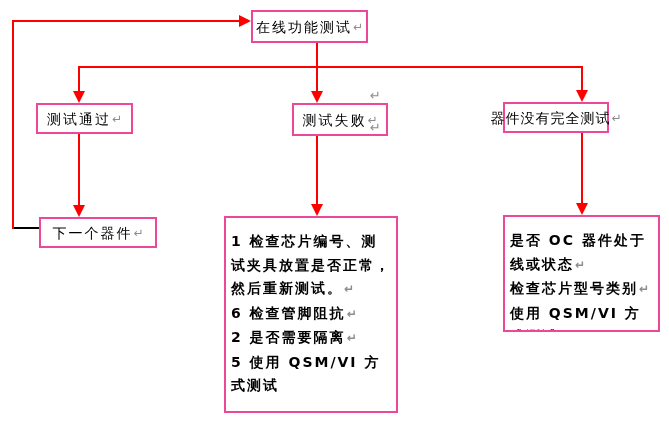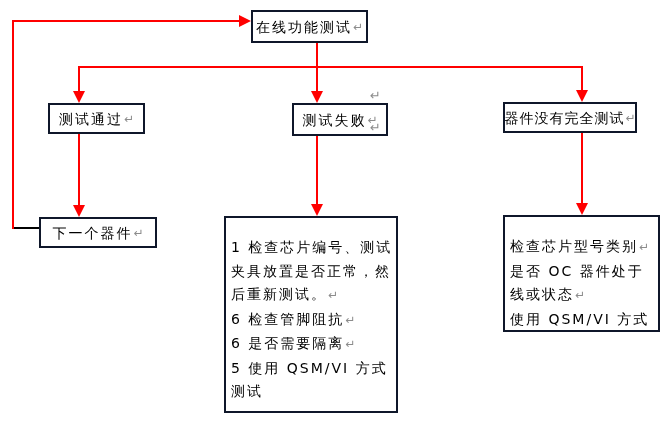--- a/index.html
+++ b/index.html
@@ -9,39 +9,40 @@
   .canvas {
     position: relative;
     width: 669px;
     height: 424px;
     background: #ffffff;
     overflow: hidden;
   }
 
   .node {
     position: absolute;
-    border: 2px solid #0f172a;
+    border: 2px solid #ec4899;
     background: #ffffff;
     color: #000000;
     font-size: 14px;
     letter-spacing: 2px;
     line-height: 1;
   }
   .node.single {
     display: flex;
     align-items: center;
     justify-content: center;
     white-space: nowrap;
   }
   .node.multi {
-    padding: 18px 3px 0 5px;
+    padding: 12px 3px 0 5px;
     line-height: 23.5px;
     font-size: 14px;
     word-break: break-all;
     overflow: hidden;
+    font-weight: bold;
   }
   .node.multi p { margin: 0; }
 
   .line { position: absolute; background: #ff0000; }
   .line.black { background: #000000; }
 
   .arrow { position: absolute; width: 0; height: 0; }
   .arrow.down {
     border-left: 6px solid transparent;
     border-right: 6px solid transparent;
@@ -94,49 +95,49 @@
   <div class="arrow down" style="left:311px; top:204px;"></div>
 
   <div class="line" style="left:581px; top:133px; width:2px; height:71px;"></div>
   <div class="arrow down" style="left:576px; top:203px;"></div>
 
   <div class="node single" style="left:251px; top:10px; width:117px; height:33px;">
     <span>在线功能测试</span>
       <span class="mark">↵</span>
   </div>
 
-  <div class="node single" style="left:48px; top:103px; width:97px; height:31px;">
+  <div class="node single" style="left:36px; top:103px; width:97px; height:31px;">
     <span>测试通过</span>
       <span class="mark">↵</span>
   </div>
 
   <div class="node single" style="left:264px; top:103px; width:96px; height:33px;margin-left:28px;">
     <span>测试失败</span>
       <span class="mark">↵</span>
   </div>
 
-  <div class="node single" style="left:503px; top:102px; width:134px; height:31px; letter-spacing:1px;">
+  <div class="node single" style="left:503px; top:102px; width:106px; height:31px; letter-spacing:1px;">
     <span>器件没有完全测试</span>
       <span class="mark">↵</span>
   </div>
 
   <div class="node single" style="left:39px; top:217px; width:118px; height:31px;">
     <span>下一个器件</span>
       <span class="mark">↵</span>
   </div>
 
   <div class="node multi" style="left:224px; top:216px; width:174px; height:197px;">
     <p><span>1 检查芯片编号、测试夹具放置是否正常，然后重新测试。</span><span class="mark">↵</span></p>
     <p><span>6 检查管脚阻抗</span><span class="mark">↵</span></p>
-    <p><span>6 是否需要隔离</span><span class="mark">↵</span></p>
+    <p><span>2 是否需要隔离</span><span class="mark">↵</span></p>
     <p><span>5 使用 QSM/VI 方式测试</span></p>
   </div>
 
   <div class="node multi" style="left:503px; top:215px; width:157px; height:117px;">
+    <p><span>是否 OC 器件处于线或状态</span><span class="mark">↵</span></p>
     <p><span>检查芯片型号类别</span><span class="mark">↵</span></p>
-    <p><span>是否 OC 器件处于线或状态</span><span class="mark">↵</span></p>
     <p><span>使用 QSM/VI 方式测试</span><span class="mark">↵</span></p>
   </div>
 
   <span class="stray-mark" style="left:370px; top:88px;">↵</span>
   <span class="stray-mark" style="left:370px; top:120px;">↵</span>
 
 </div>
 
 </body></html>

